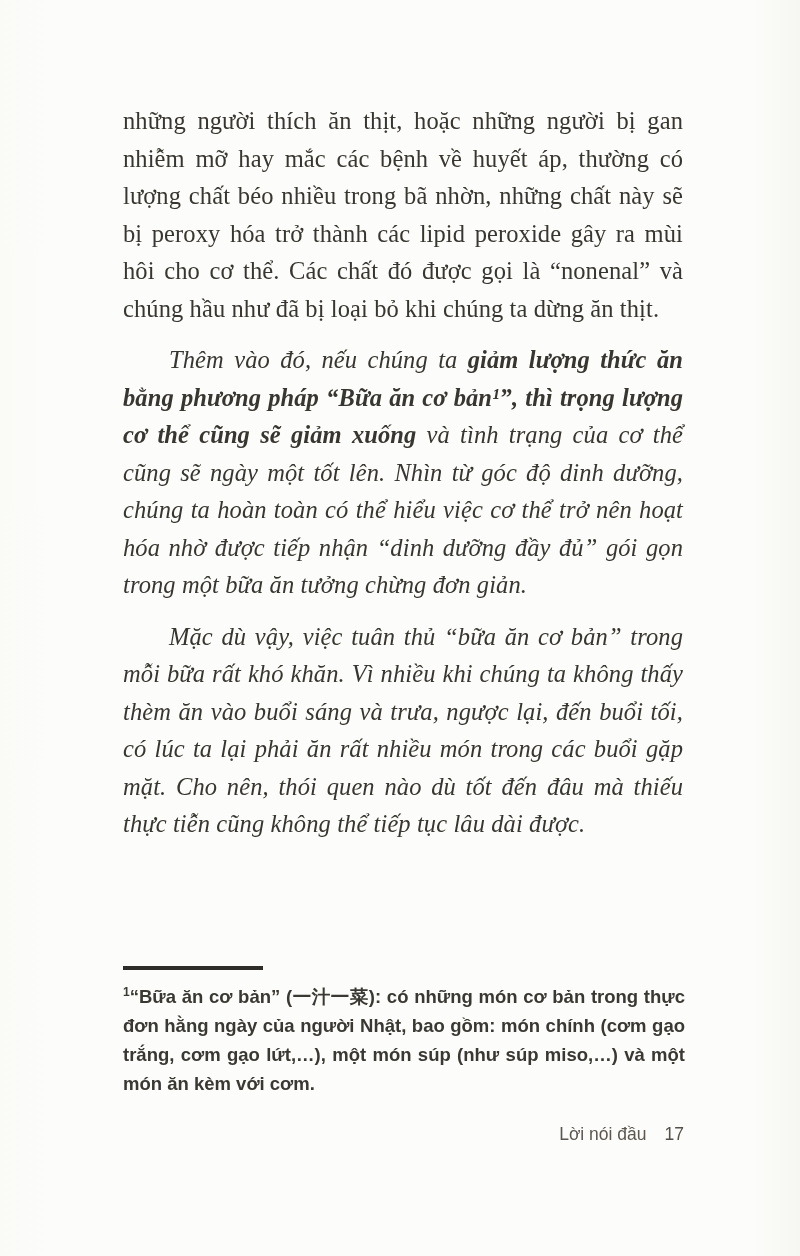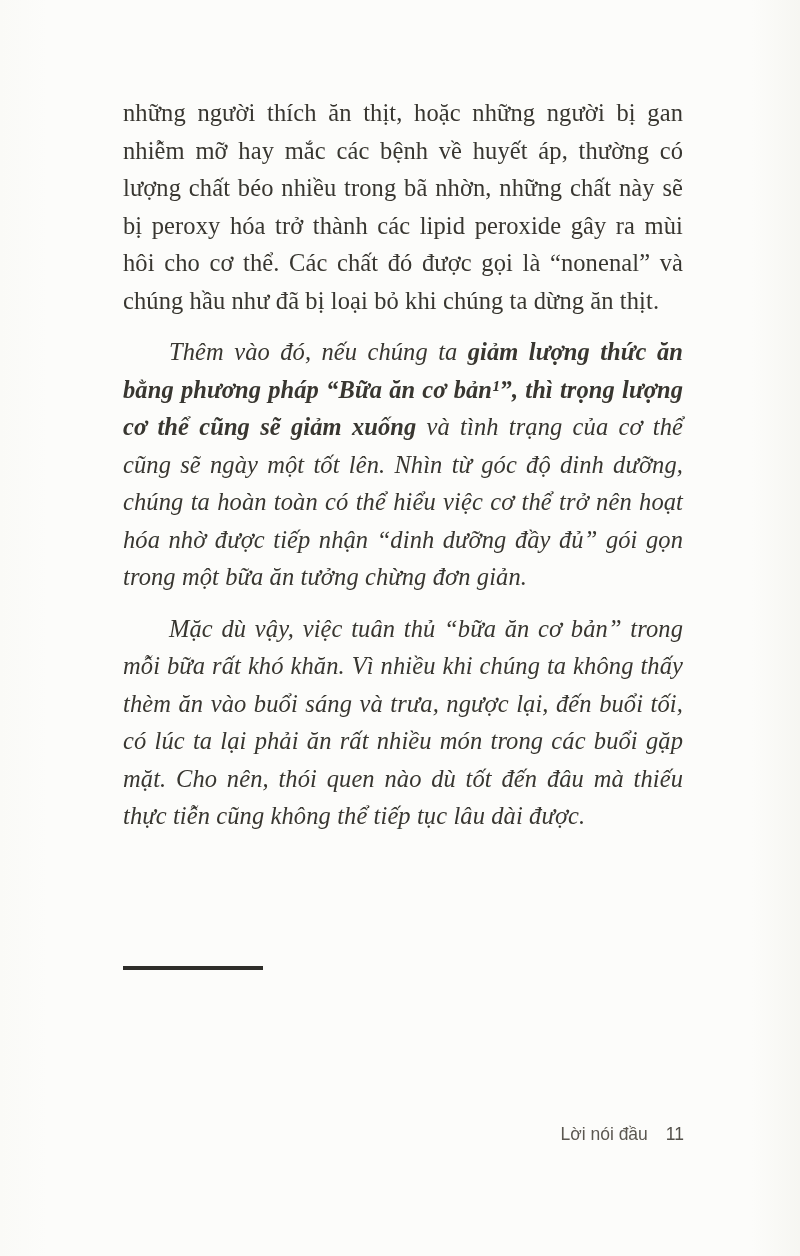--- a/index.html
+++ b/index.html
@@ -23,21 +23,21 @@
   .body-text {
     position: absolute;
     left: 123px;
     top: 94px;
     width: 560px;
   }
   .para {
     font-size: 24.5px;
     line-height: 37.5px;
     text-align: justify;
-    margin: 0 0 14px 0;
+    margin: 8px 0 14px 0;
     letter-spacing: 0.1px;
   }
   .para.indent {
     text-indent: 46px;
     font-style: italic;
   }
   .para .bold {
     font-weight: bold;
   }
   .footnote-block {
@@ -88,20 +88,21 @@
   <div class="body-text">
     <p class="para no-indent">những người thích ăn thịt, hoặc những người bị gan nhiễm mỡ hay mắc các bệnh về huyết áp, thường có lượng chất béo nhiều trong bã nhờn, những chất này sẽ bị peroxy hóa trở thành các lipid peroxide gây ra mùi hôi cho cơ thể. Các chất đó được gọi là “nonenal” và chúng hầu như đã bị loại bỏ khi chúng ta dừng ăn thịt.</p>
 
     <p class="para indent"><span>Thêm vào đó, nếu chúng ta </span><span class="bold">giảm lượng thức ăn bằng phương pháp “Bữa ăn cơ bản¹”, thì trọng lượng cơ thể cũng sẽ giảm xuống</span><span> và tình trạng của cơ thể cũng sẽ ngày một tốt lên. Nhìn từ góc độ dinh dưỡng, chúng ta hoàn toàn có thể hiểu việc cơ thể trở nên hoạt hóa nhờ được tiếp nhận “dinh dưỡng đầy đủ” gói gọn trong một bữa ăn tưởng chừng đơn giản.</span></p>
 
     <p class="para indent">Mặc dù vậy, việc tuân thủ “bữa ăn cơ bản” trong mỗi bữa rất khó khăn. Vì nhiều khi chúng ta không thấy thèm ăn vào buổi sáng và trưa, ngược lại, đến buổi tối, có lúc ta lại phải ăn rất nhiều món trong các buổi gặp mặt. Cho nên, thói quen nào dù tốt đến đâu mà thiếu thực tiễn cũng không thể tiếp tục lâu dài được.</p>
   </div>
 
   <div class="footnote-block">
     <div class="footnote-rule"></div>
+    <p class="footnote"><sup>1</sup><span>“Bữa ăn cơ bản” (一汁一菜): có những món cơ bản trong thực đơn hằng ngày của người Nhật, bao gồm: món chính (cơm gạo trắng, cơm gạo lứt,…), một món súp (như súp miso,…) và một món ăn kèm với cơm.</span></p>
   </div>
 
   <div class="page-footer">
     <span class="footer-section">Lời nói đầu</span>
-    <span class="footer-page">11</span>
+    <span class="footer-page">17</span>
   </div>
 
 </div>
 
 </body></html>

